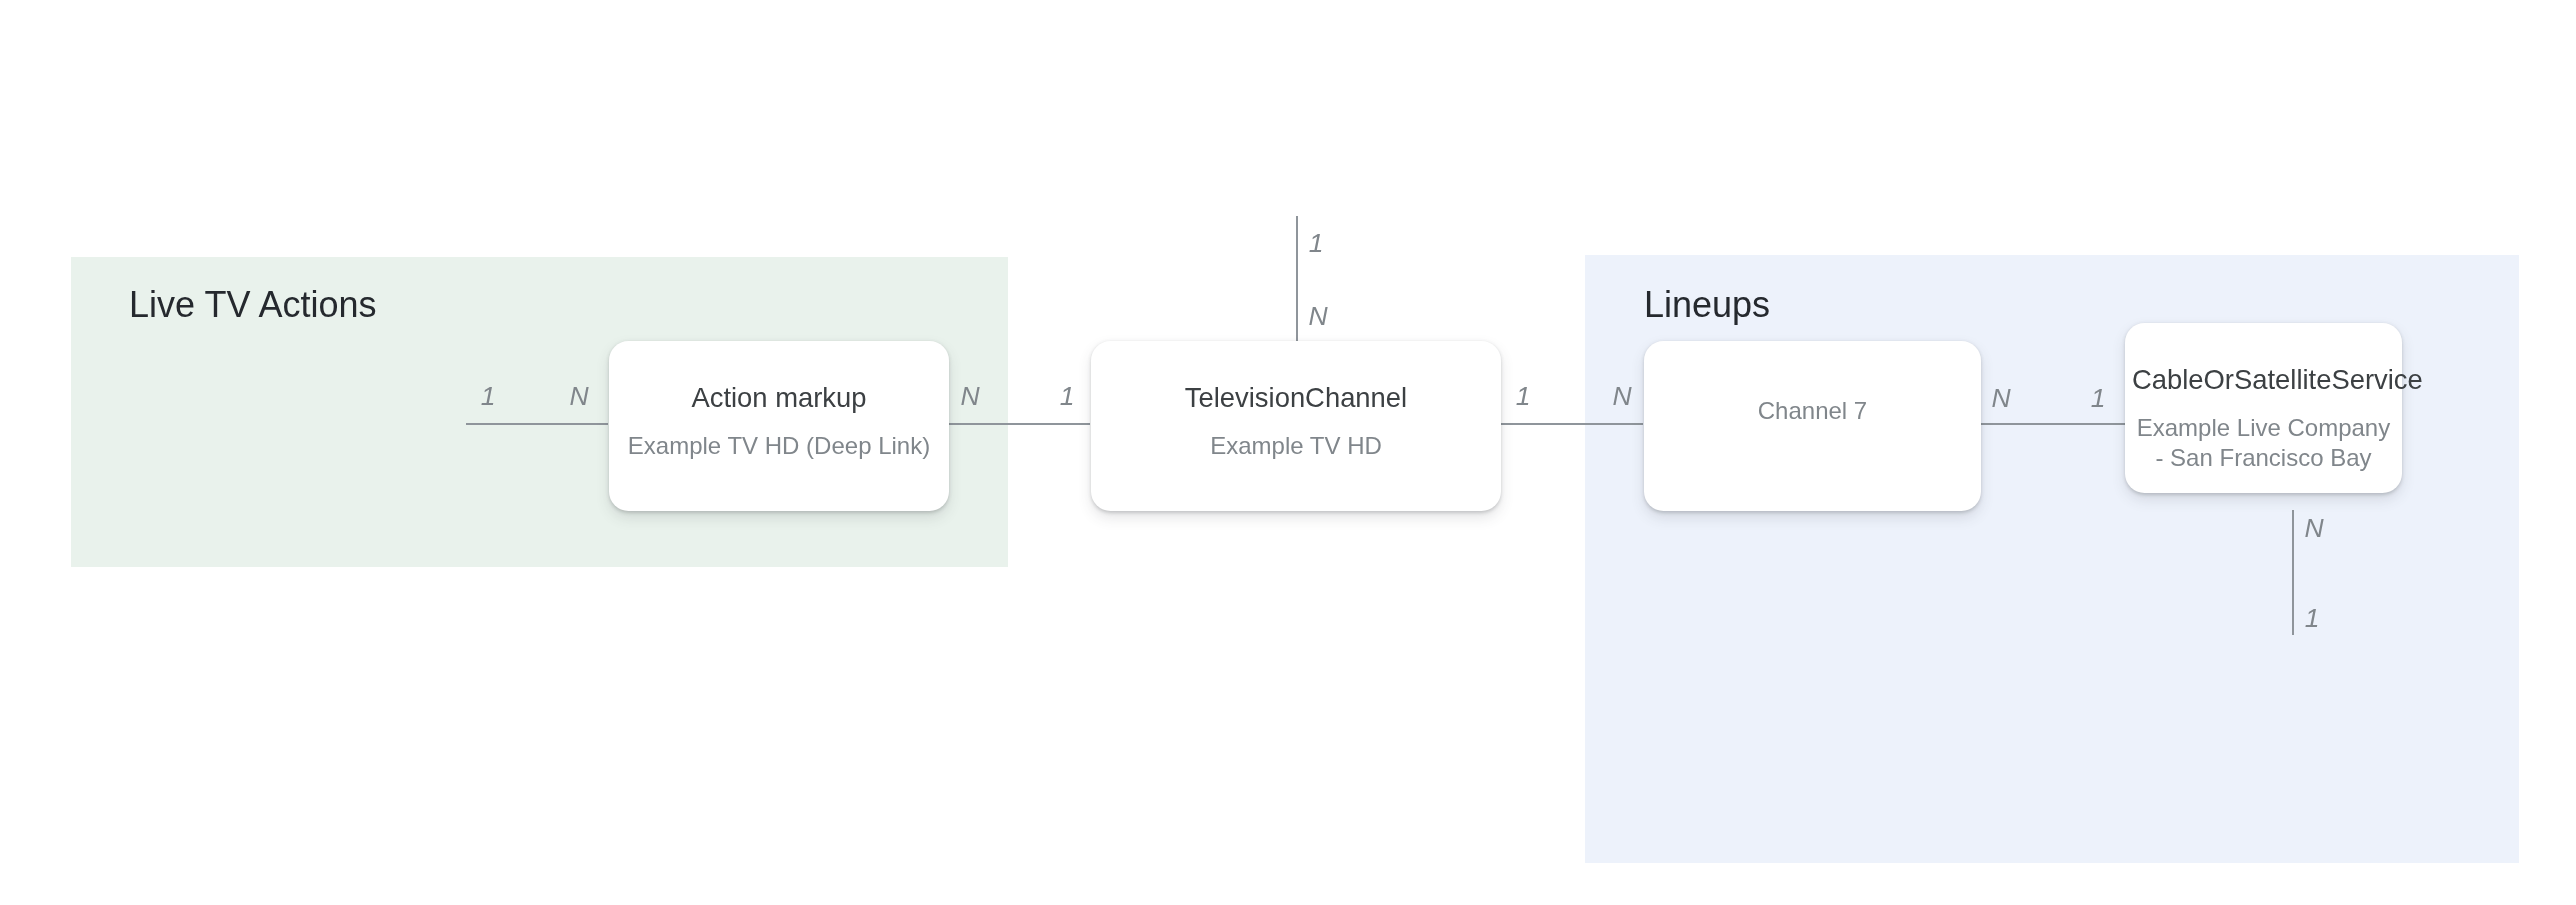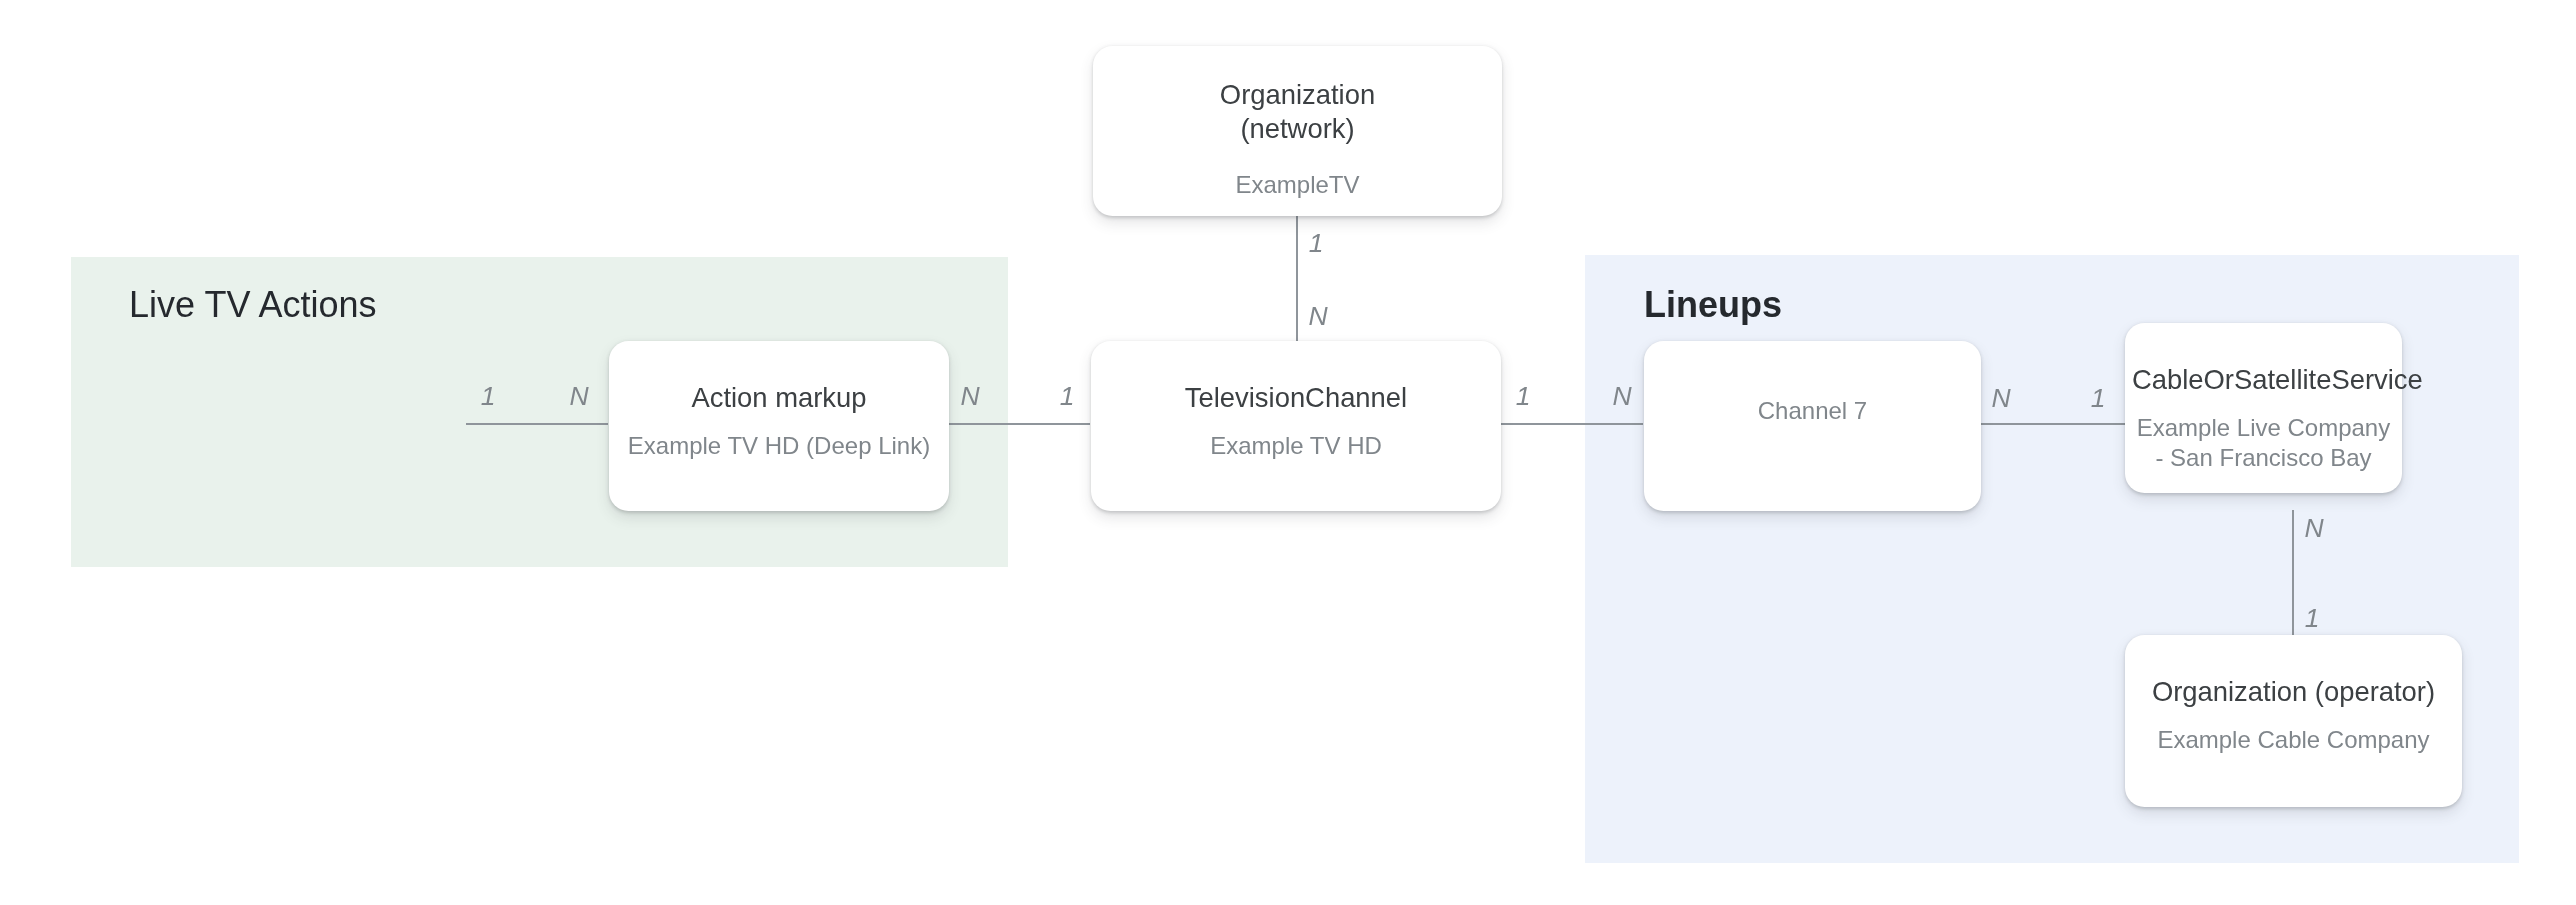--- a/index.html
+++ b/index.html
@@ -28,21 +28,21 @@
   }
   .section-label {
     position: absolute;
     font-size: 36px;
     line-height: 39px;
     font-weight: 400;
     color: #25292e;
     white-space: nowrap;
   }
   .section-live .section-label { left: 58px; top: 28px; }
-  .section-lineups .section-label { left: 59px; top: 30px; font-weight: bold; }
+  .section-lineups .section-label { left: 59px; top: 30px; }
 
   .node {
     position: absolute;
     background: #ffffff;
     border-radius: 19.5px;
     box-shadow: 0 1.8px 3.5px rgba(60,64,67,0.22), 0 6.2px 14px rgba(60,64,67,0.13);
     box-sizing: border-box;
     text-align: center;
     padding: 39px 7px 0 7px;
   }
@@ -124,25 +124,20 @@
 
   <span class="card-label" style="left:1523px; top:396px;">1</span>
   <span class="card-label" style="left:1622px; top:396px;">N</span>
 
   <span class="card-label" style="left:2001px; top:398px;">N</span>
   <span class="card-label" style="left:2098px; top:398px;">1</span>
 
   <span class="card-label" style="left:2314px; top:528px;">N</span>
   <span class="card-label" style="left:2312px; top:618px;">1</span>
 
-  <div class="node node-organization-network">
-    <div class="node-title">Organization
-(network)</div>
-    <div class="node-subtitle">ExampleTV</div>
-  </div>
 
 
   <div class="node node-action-markup">
     <div class="node-title">Action markup</div>
     <div class="node-subtitle">Example TV HD (Deep Link)</div>
   </div>
 
   <div class="node node-broadcast-service">
     <div class="node-title">TelevisionChannel</div>
     <div class="node-subtitle">Example TV HD</div>
@@ -150,19 +145,15 @@
 
   <div class="node node-television-channel">
     <div class="node-subtitle">Channel 7</div>
   </div>
 
   <div class="node node-cable-service">
     <div class="node-title">CableOrSatelliteService</div>
     <div class="node-subtitle">Example Live Company - San Francisco Bay</div>
   </div>
 
-  <div class="node node-organization-operator">
-    <div class="node-title">Organization (operator)</div>
-    <div class="node-subtitle">Example Cable Company</div>
-  </div>
 
 </div>
 
 
 </body></html>

